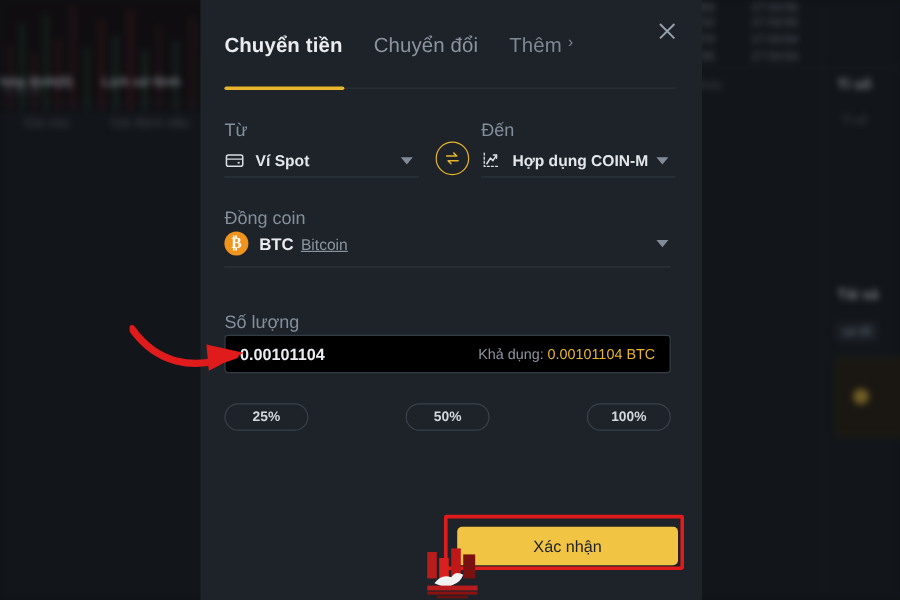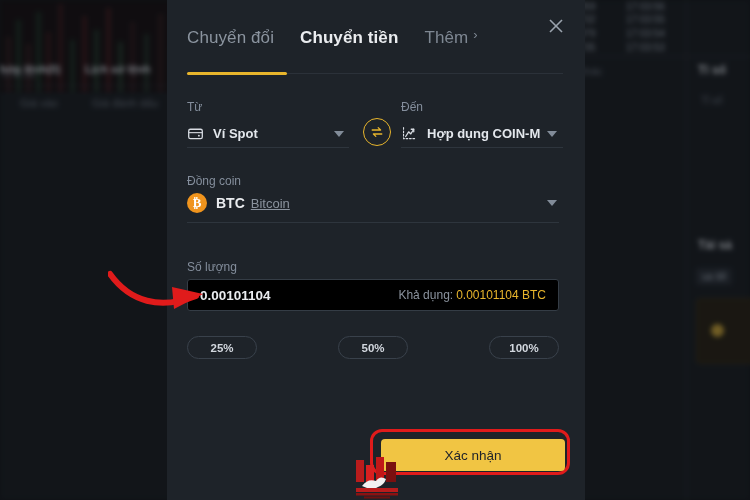--- a/index.html
+++ b/index.html
@@ -129,21 +129,21 @@
   .header-rule {
     position: absolute;
     left: 20px; right: 22px; top: 73px;
     height: 1px;
     background: #2b3139;
   }
 
   
   .field-label {
     position: absolute;
-    font-size: 12px;
+    font-size: 15px;
     color: #848e9c;
     white-space: nowrap;
   }
 
   
   .sel {
     position: absolute;
     display: flex;
     align-items: center;
     height: 26px;
@@ -252,21 +252,21 @@
     cursor: pointer;
     font-family: "Liberation Sans", sans-serif;
   }
 
   
   .confirm-wrap {
     position: absolute;
     left: 203px; top: 429px;
     width: 200px; height: 46px;
     border: 3px solid #e01b1b;
-    border-radius: 12px;
+    border-radius: 2px;
   }
   .confirm-btn {
     position: absolute;
     left: 8px; top: 7px;
     width: 184px; height: 32px;
     background: #f1c543;
     border: none;
     border-radius: 4px;
     color: #20242a;
     font-size: 13.5px;
@@ -363,22 +363,22 @@
   <div class="modal">
 
     <div class="modal-close">
       <svg width="26" height="26" viewBox="0 0 26 26">
         <line x1="7" y1="7" x2="19" y2="19" stroke="#9aa3ad" stroke-width="1.6"></line>
         <line x1="19" y1="7" x2="7" y2="19" stroke="#9aa3ad" stroke-width="1.6"></line>
       </svg>
     </div>
 
     <div class="tabs">
+      <div class="tab active">Chuyển tiền</div>
       <div class="tab">Chuyển đổi</div>
-      <div class="tab active">Chuyển tiền</div>
       <div class="tab tab-more">
         <span>Thêm</span>
         <span class="chev-right">›</span>
       </div>
     </div>
     <div class="header-rule"></div>
     <div class="tab-underline"></div>
 
     <div class="field-label" style="left:20px; top:100px;">Từ</div>
     <div class="sel" style="left:20px; top:120px; width:150px;">

